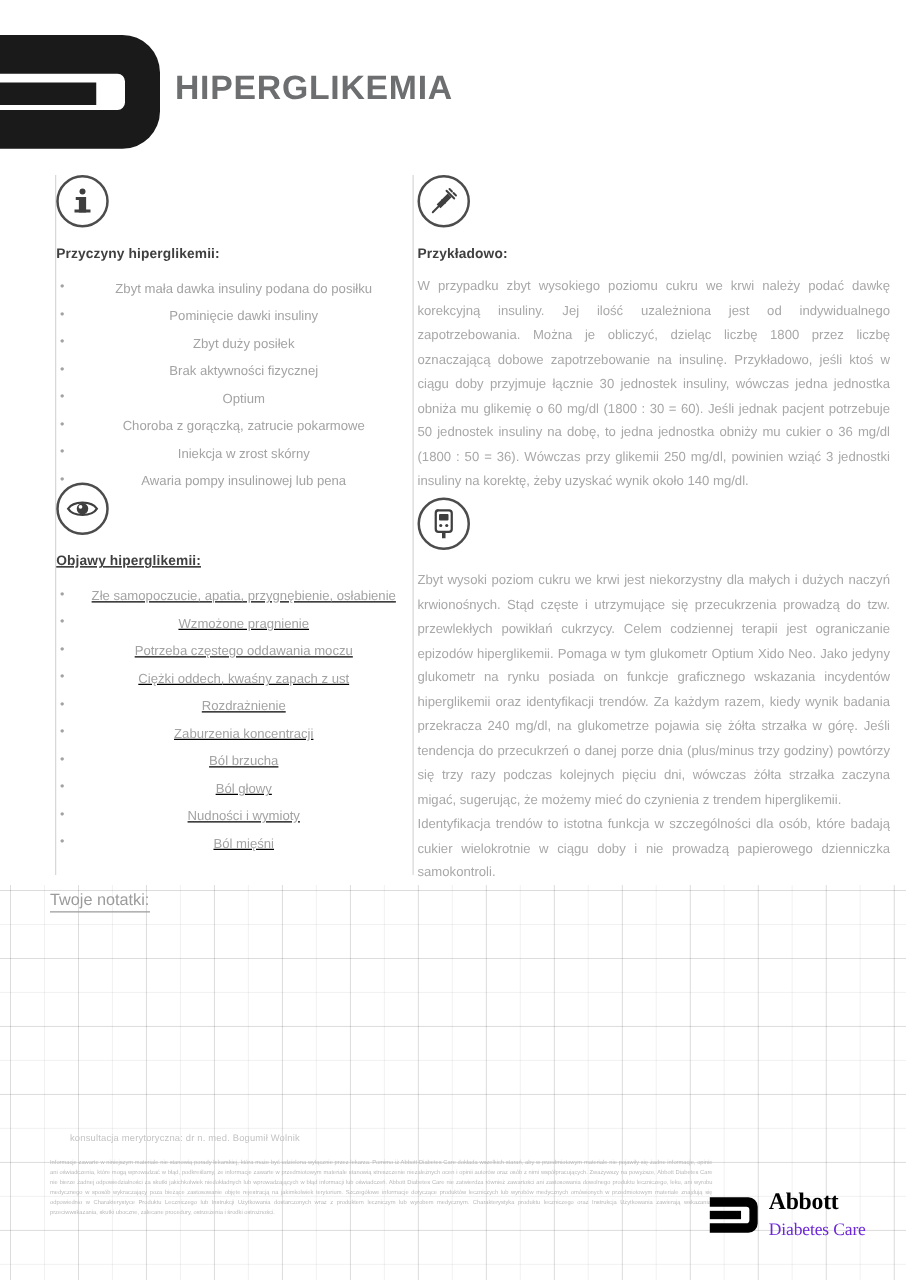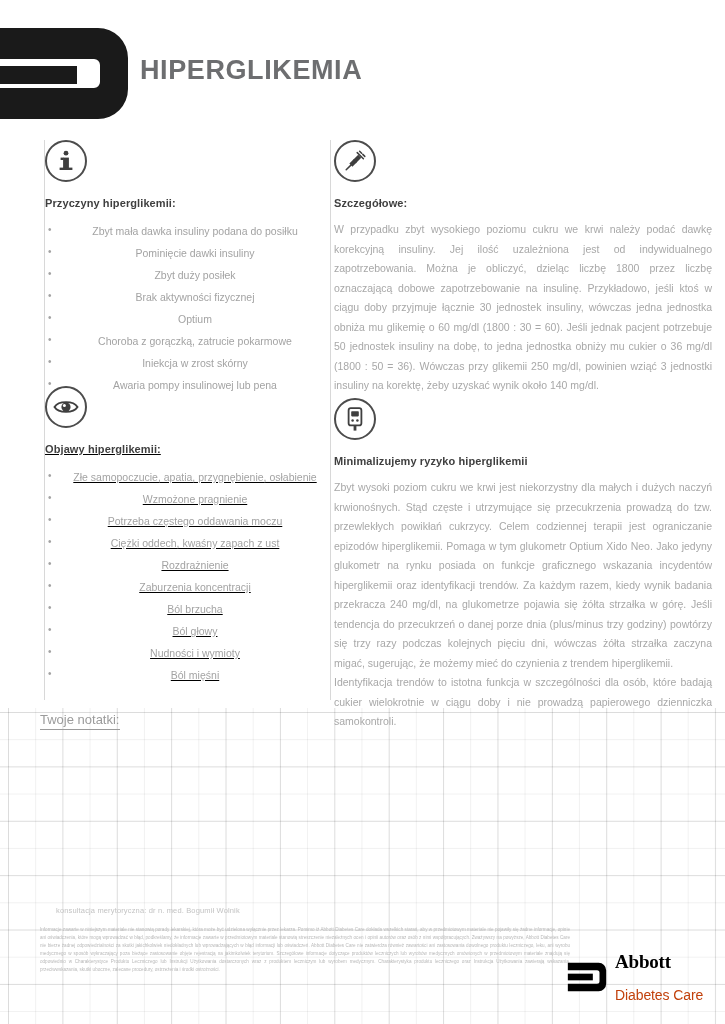--- a/index.html
+++ b/index.html
@@ -194,26 +194,26 @@
   #footer-logo-text { line-height: 1; }
   #footer-brand {
     font-family: "Liberation Serif", serif;
     font-weight: bold;
     font-size: 19px;
     color: #000000;
     letter-spacing: -0.2px;
     display: block;
   }
   #footer-sub {
-    font-family: Liberation Sans, sans-serif;
+    font-family: Liberation Serif, serif;
     font-size: 14px;
-    color: #c2410c;
+    color: #6d28d9;
     letter-spacing: -0.1px;
     display: block;
-    margin-top: 17px;
+    margin-top: 7px;
   }
 </style>
 </head>
 <body>
 
 <div id="page">
 
   <div id="grid-bg"></div>
 
   <div id="header">
@@ -288,35 +288,34 @@
               <path d="M5.2 22.8 L10.4 17.6"></path>
               <path d="M9.4 16.6 L17.2 8.8 L19.2 10.8 L11.4 18.6 Z" fill="#3f3f3f" stroke="none"></path>
               <path d="M9.4 16.6 L17.2 8.8 L19.2 10.8 L11.4 18.6 Z"></path>
               <path d="M16.2 5.6 L22.4 11.8"></path>
               <path d="M18.6 4.2 L20.6 6.2"></path>
               <path d="M21.8 7.4 L23.8 9.4"></path>
               <path d="M12.6 13.2 L14.8 15.4"></path>
             </g>
           </svg>
         </div>
-        <div class="section-title">Szczegółowe:</div>
+        <div class="section-title">Przykładowo:</div>
         <p class="body-text">W przypadku zbyt wysokiego poziomu cukru we krwi należy podać dawkę korekcyjną insuliny. Jej ilość uzależniona jest od indywidualnego zapotrzebowania. Można je obliczyć, dzieląc liczbę 1800 przez liczbę oznaczającą dobowe zapotrzebowanie na insulinę. Przykładowo, jeśli ktoś w ciągu doby przyjmuje łącznie 30 jednostek insuliny, wówczas jedna jednostka obniża mu glikemię o 60 mg/dl (1800 : 30 = 60). Jeśli jednak pacjent potrzebuje 50 jednostek insuliny na dobę, to jedna jednostka obniży mu cukier o 36 mg/dl (1800 : 50 = 36). Wówczas przy glikemii 250 mg/dl, powinien wziąć 3 jednostki insuliny na korektę, żeby uzyskać wynik około 140 mg/dl.</p>
       </div>
 
       <div class="section" id="sec-minimize">
         <div class="icon-circle">
           <svg width="26" height="28" viewBox="0 0 26 28">
             <rect x="6.6" y="3.2" width="12.8" height="17.2" rx="2.2" fill="none" stroke="#3f3f3f" stroke-width="1.8"></rect>
             <rect x="9.2" y="6.2" width="7.6" height="5.2" rx="0.8" fill="#3f3f3f"></rect>
             <circle cx="10.6" cy="15.4" r="1.25" fill="#3f3f3f"></circle>
             <circle cx="15.4" cy="15.4" r="1.25" fill="#3f3f3f"></circle>
             <rect x="11.6" y="20.4" width="2.8" height="5.2" fill="#3f3f3f"></rect>
           </svg>
         </div>
-        <div class="section-title">Minimalizujemy ryzyko hiperglikemii</div>
         <p class="body-text">Zbyt wysoki poziom cukru we krwi jest niekorzystny dla małych i dużych naczyń krwionośnych. Stąd częste i utrzymujące się przecukrzenia prowadzą do tzw. przewlekłych powikłań cukrzycy. Celem codziennej terapii jest ograniczanie epizodów hiperglikemii. Pomaga w tym glukometr Optium Xido Neo. Jako jedyny glukometr na rynku posiada on funkcje graficznego wskazania incydentów hiperglikemii oraz identyfikacji trendów. Za każdym razem, kiedy wynik badania przekracza 240 mg/dl, na glukometrze pojawia się żółta strzałka w górę. Jeśli tendencja do przecukrzeń o danej porze dnia (plus/minus trzy godziny) powtórzy się trzy razy podczas kolejnych pięciu dni, wówczas żółta strzałka zaczyna migać, sugerując, że możemy mieć do czynienia z trendem hiperglikemii.</p>
         <p class="body-text">Identyfikacja trendów to istotna funkcja w szczególności dla osób, które badają cukier wielokrotnie w ciągu doby i nie prowadzą papierowego dzienniczka samokontroli.</p>
       </div>
     </div>
   </div>
 
   <div id="notes-label">Twoje notatki:</div>
 
   <div id="consultant">konsultacja merytoryczna: dr n. med. Bogumił Wolnik</div>
   <div id="disclaimer">Informacje zawarte w niniejszym materiale nie stanowią porady lekarskiej, która może być udzielona wyłącznie przez lekarza. Pomimo iż Abbott Diabetes Care dokłada wszelkich starań, aby w przedmiotowym materiale nie pojawiły się żadne informacje, opinie ani oświadczenia, które mogą wprowadzać w błąd, podkreślamy, że informacje zawarte w przedmiotowym materiale stanowią streszczenie niezależnych ocen i opinii autorów oraz osób z nimi współpracujących. Zważywszy na powyższe, Abbott Diabetes Care nie bierze żadnej odpowiedzialności za skutki jakichkolwiek niedokładnych lub wprowadzających w błąd informacji lub oświadczeń. Abbott Diabetes Care nie zatwierdza również zawartości ani zastosowania dowolnego produktu leczniczego, leku, ani wyrobu medycznego w sposób wykraczający poza bieżące zastosowanie objęte rejestracją na jakimkolwiek terytorium. Szczegółowe informacje dotyczące produktów leczniczych lub wyrobów medycznych omówionych w przedmiotowym materiale znajdują się odpowiednio w Charakterystyce Produktu Leczniczego lub Instrukcji Użytkowania dostarczonych wraz z produktem leczniczym lub wyrobem medycznym. Charakterystyka produktu leczniczego oraz Instrukcja Użytkowania zawierają wskazania, przeciwwskazania, skutki uboczne, zalecane procedury, ostrzeżenia i środki ostrożności.</div>

